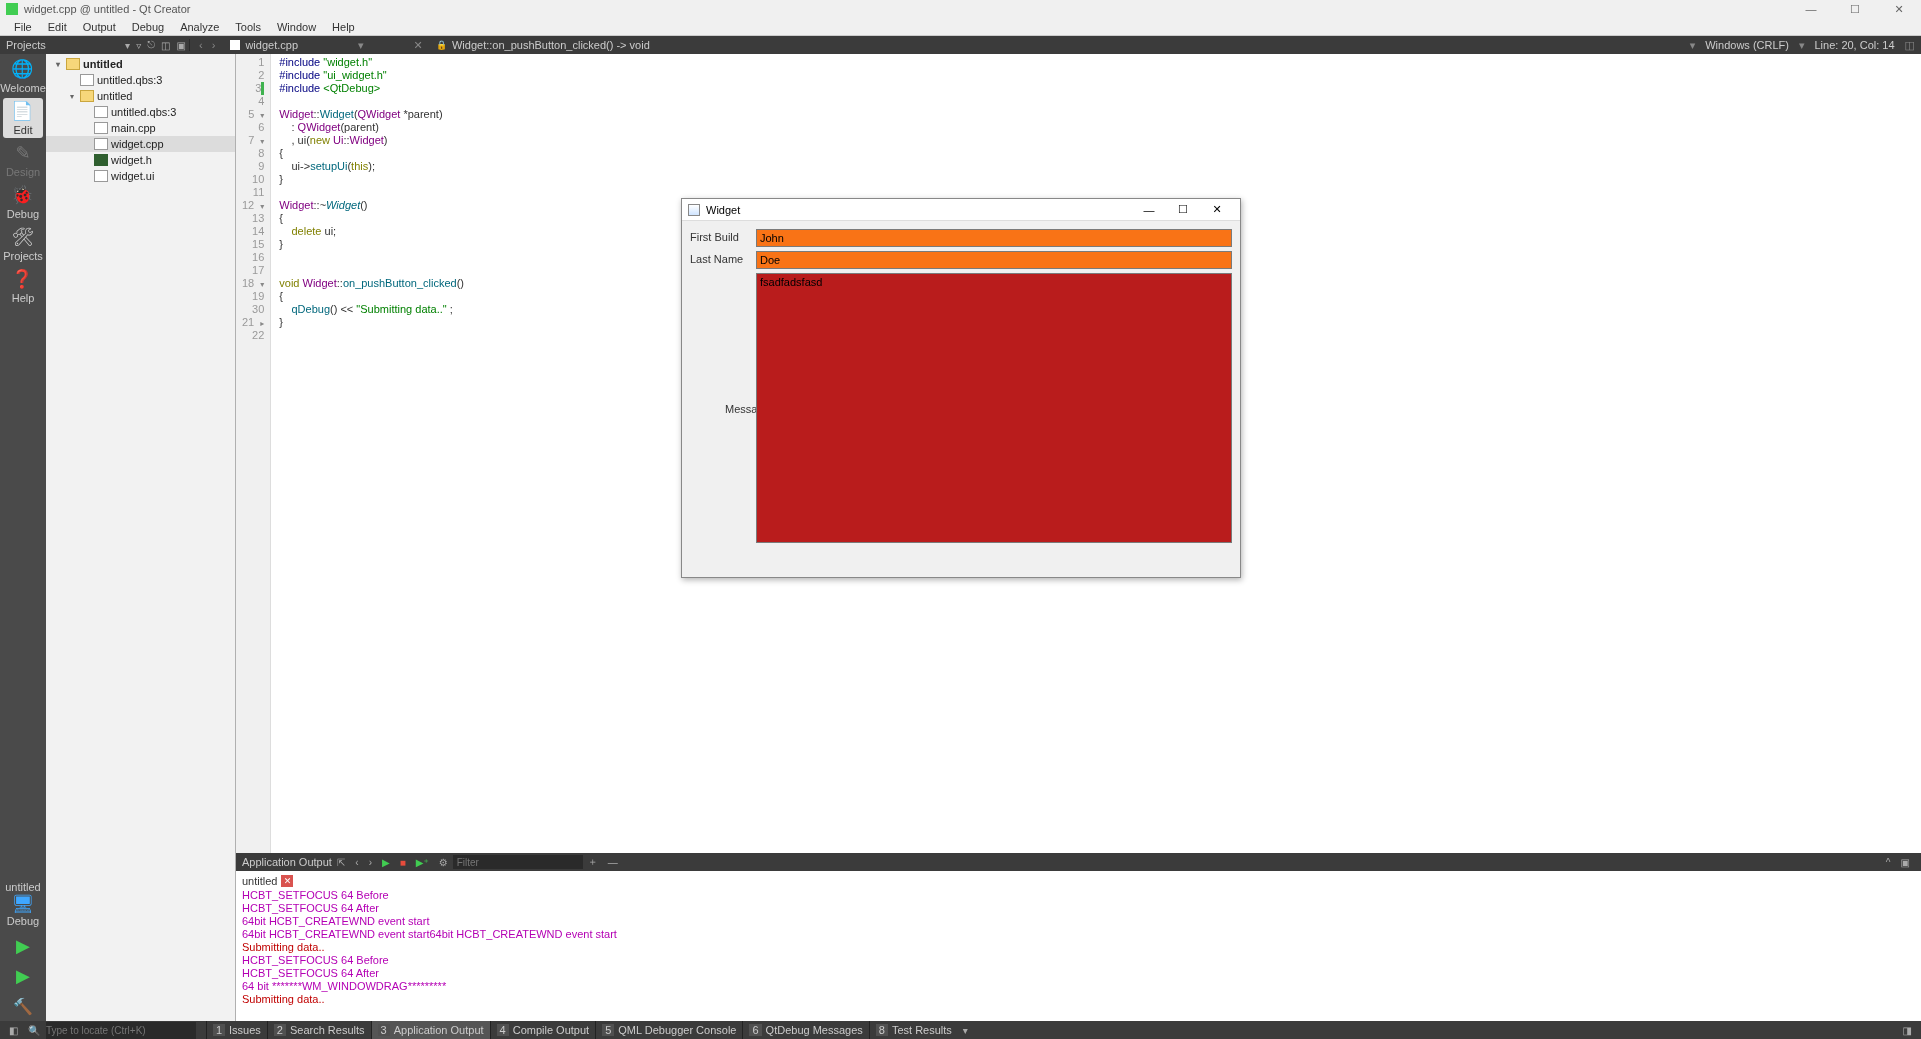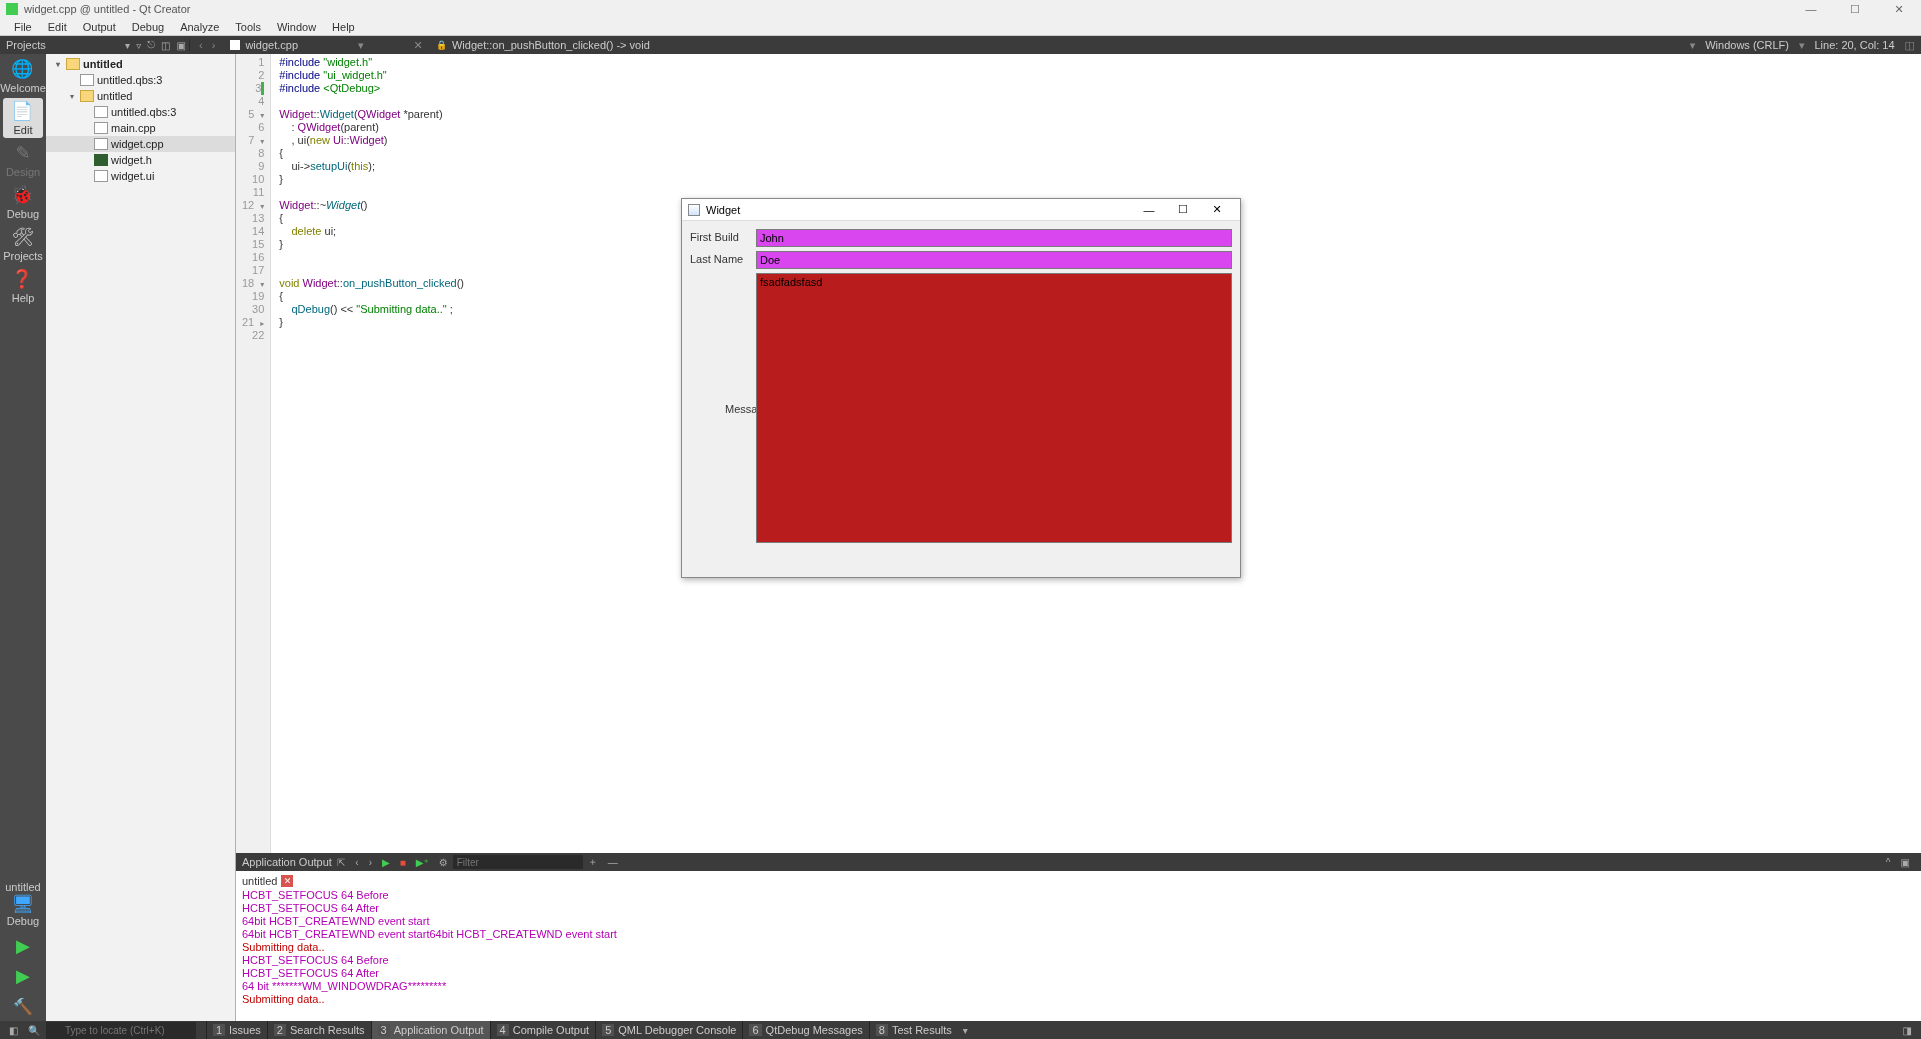--- a/index.html
+++ b/index.html
@@ -81,34 +81,34 @@
 .output-body { background:#fff; font-family: Consolas, monospace; font-size:12px; padding:2px 6px; height:150px; overflow:auto; }
 .output-tab { display:flex; align-items:center; padding:2px 0; }
 .output-tab .name { color:#333; }
 .output-tab .closex { background:#d9534f; color:#fff; width:12px; height:12px; display:inline-flex; align-items:center; justify-content:center; margin-left:4px; font-size:9px; }
 .outline { color:#b400b4; height:13px; line-height:13px; }
 .outline.red { color:#c00000; }
 
 
 .statusbar { height:18px; background:#3b3b3b; color:#ccc; display:flex; align-items:center; padding:0 4px; }
 .statusbar .sbtn { padding:0 5px; color:#aaa; font-size:10px; }
-.statusbar input { background:#2a2a2a; color:#888; border:none; height:17px; width:150px; padding:0 19px; font-size:10px; }
+.statusbar input { background:#2a2a2a; color:#888; border:none; height:17px; width:150px; padding:0 0; font-size:10px; }
 .statusbar .otab { display:flex; align-items:center; background:#3b3b3b; padding:0 6px; border-left:1px solid #222; height:18px; }
 .statusbar .otab .num { background:#505050; padding:0 3px; margin-right:4px; color:#ccc; }
 .statusbar .otab.active { background:#555; }
 
 
 .widget-window { position:absolute; left:681px; top:198px; width:560px; height:380px; background:#f0f0f0; border:1px solid #888; box-shadow:1px 2px 6px rgba(0,0,0,.3); display:flex; flex-direction:column; }
 .widget-title { height:22px; display:flex; align-items:center; padding:0 6px; background:#fff; border-bottom:1px solid #ddd; }
 .widget-title .wicon { width:12px; height:12px; border:1px solid #888; margin-right:6px; background:linear-gradient(#fff,#cfe4ff); }
 .widget-title .spacer { flex:1; }
 .widget-title .wc { width:34px; height:22px; display:flex; align-items:center; justify-content:center; font-size:11px; }
 .widget-body { flex:1; padding:8px; display:grid; grid-template-columns:60px 1fr; grid-auto-rows:min-content; gap:4px 6px; align-items:start; }
 .widget-body label { color:#333; padding-top:2px; }
-.widget-body input[type=text] { width:100%; height:18px; border:1px solid #7a7a7a; padding:2px 3px; background:#d946ef; }
+.widget-body input[type=text] { width:100%; height:18px; border:1px solid #7a7a7a; padding:2px 3px; background:#f97316; }
 .widget-body textarea { width:100%; height:270px; border:1px solid #7a7a7a; padding:2px 3px; background:#b91c1c; resize:none; font-family:inherit; }
 .widget-body .msg-label { align-self:center;margin-left:35px; }
 .widget-footer { padding:6px; display:flex; justify-content:flex-end; }
 .widget-footer button { width:60px; height:20px; border:1px solid #0078d7; background:#e5f1fb; }
 </style>
 </head>
 <body>
 
 <div class="os-titlebar">
   <div class="app-icon"></div>

